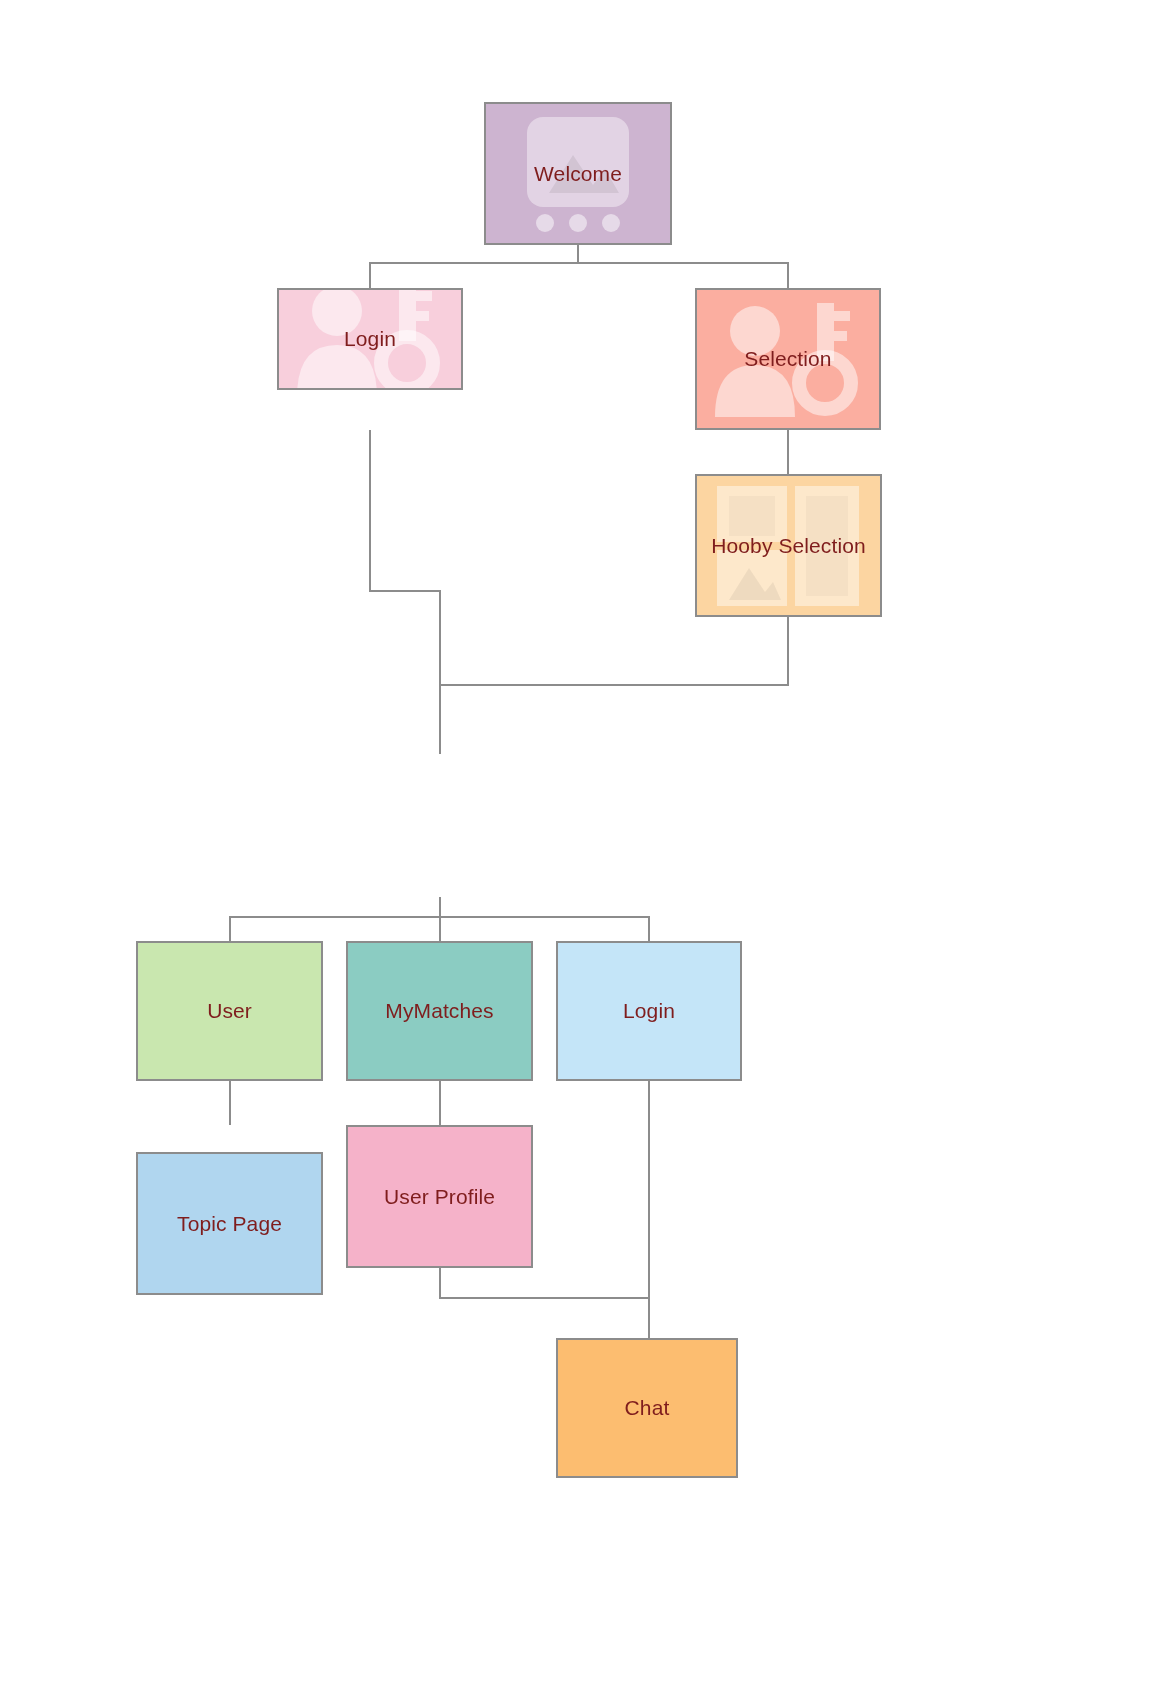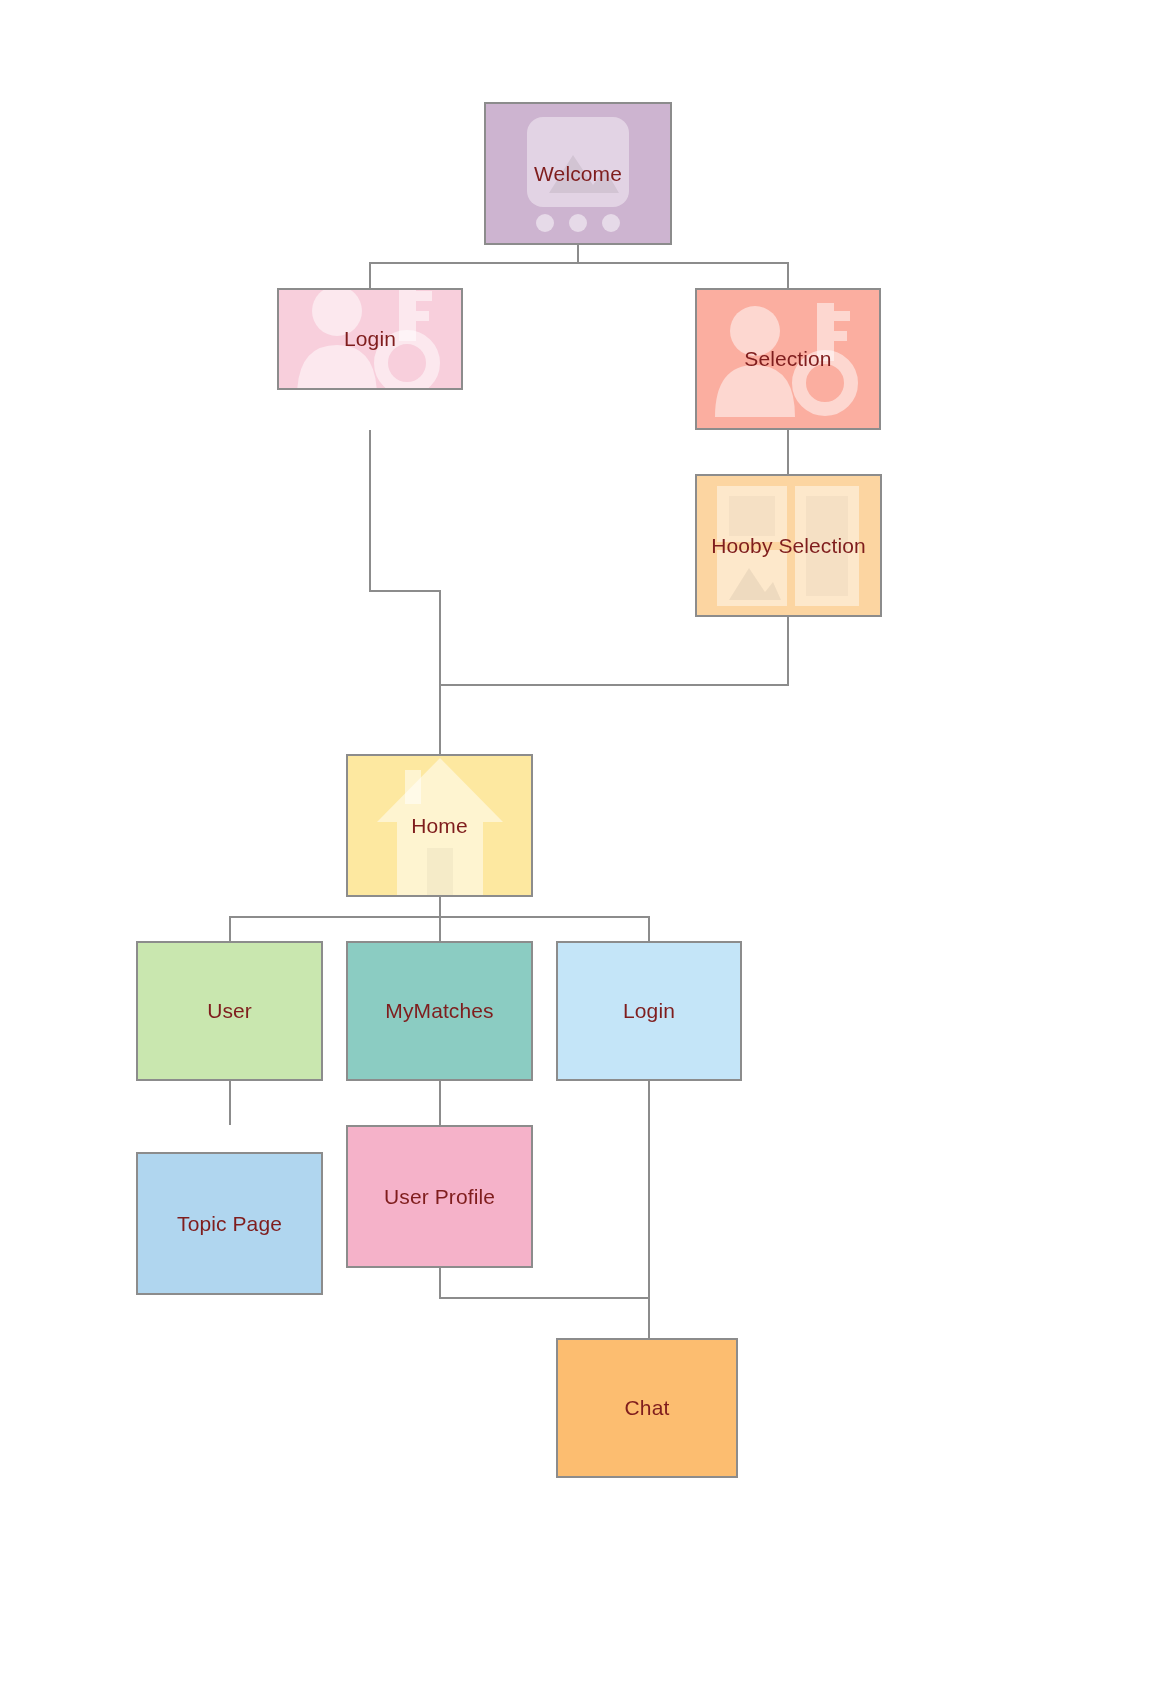--- a/index.html
+++ b/index.html
@@ -126,30 +126,20 @@
         <rect x="14" y="12" width="46" height="40" fill="#000000" opacity="0.03"></rect>
         <rect x="80" y="2" width="64" height="120" fill="#ffffff" opacity="0.45"></rect>
         <rect x="91" y="12" width="42" height="100" fill="#000000" opacity="0.03"></rect>
         <rect x="2" y="66" width="70" height="56" fill="#ffffff" opacity="0.45"></rect>
         <path d="M14 116 L34 84 L50 108 L58 98 L66 116 Z" fill="#000000" opacity="0.06"></path>
       </svg>
     </span>
     <span class="node-label">Hooby Selection</span>
   </div>
 
-  <div class="node" style="left: 346px; top: 754px; width: 187px; height: 143px; background: rgb(253, 232, 160); border-color: rgb(140, 140, 140);">
-    <span class="node-watermark">
-      <svg width="130" height="140" viewBox="0 0 130 140" xmlns="http://www.w3.org/2000/svg">
-        <path d="M65 2 L128 66 L108 66 L108 140 L22 140 L22 66 L2 66 Z" fill="#ffffff" opacity="0.5"></path>
-        <rect x="30" y="14" width="16" height="34" fill="#ffffff" opacity="0.5"></rect>
-        <rect x="52" y="92" width="26" height="48" fill="#000000" opacity="0.035"></rect>
-      </svg>
-    </span>
-    <span class="node-label">Home</span>
-  </div>
 
   <div class="node" style="left: 136px; top: 941px; width: 187px; height: 140px; background: rgb(201, 231, 175); border-color: rgb(140, 140, 140);">
     <span class="node-label">User</span>
   </div>
 
   <div class="node" style="left: 346px; top: 941px; width: 187px; height: 140px; background: rgb(139, 204, 194); border-color: rgb(140, 140, 140);">
     <span class="node-label">MyMatches</span>
   </div>
 
   <div class="node" style="left: 556px; top: 941px; width: 186px; height: 140px; background: rgb(196, 229, 248); border-color: rgb(140, 140, 140);">

